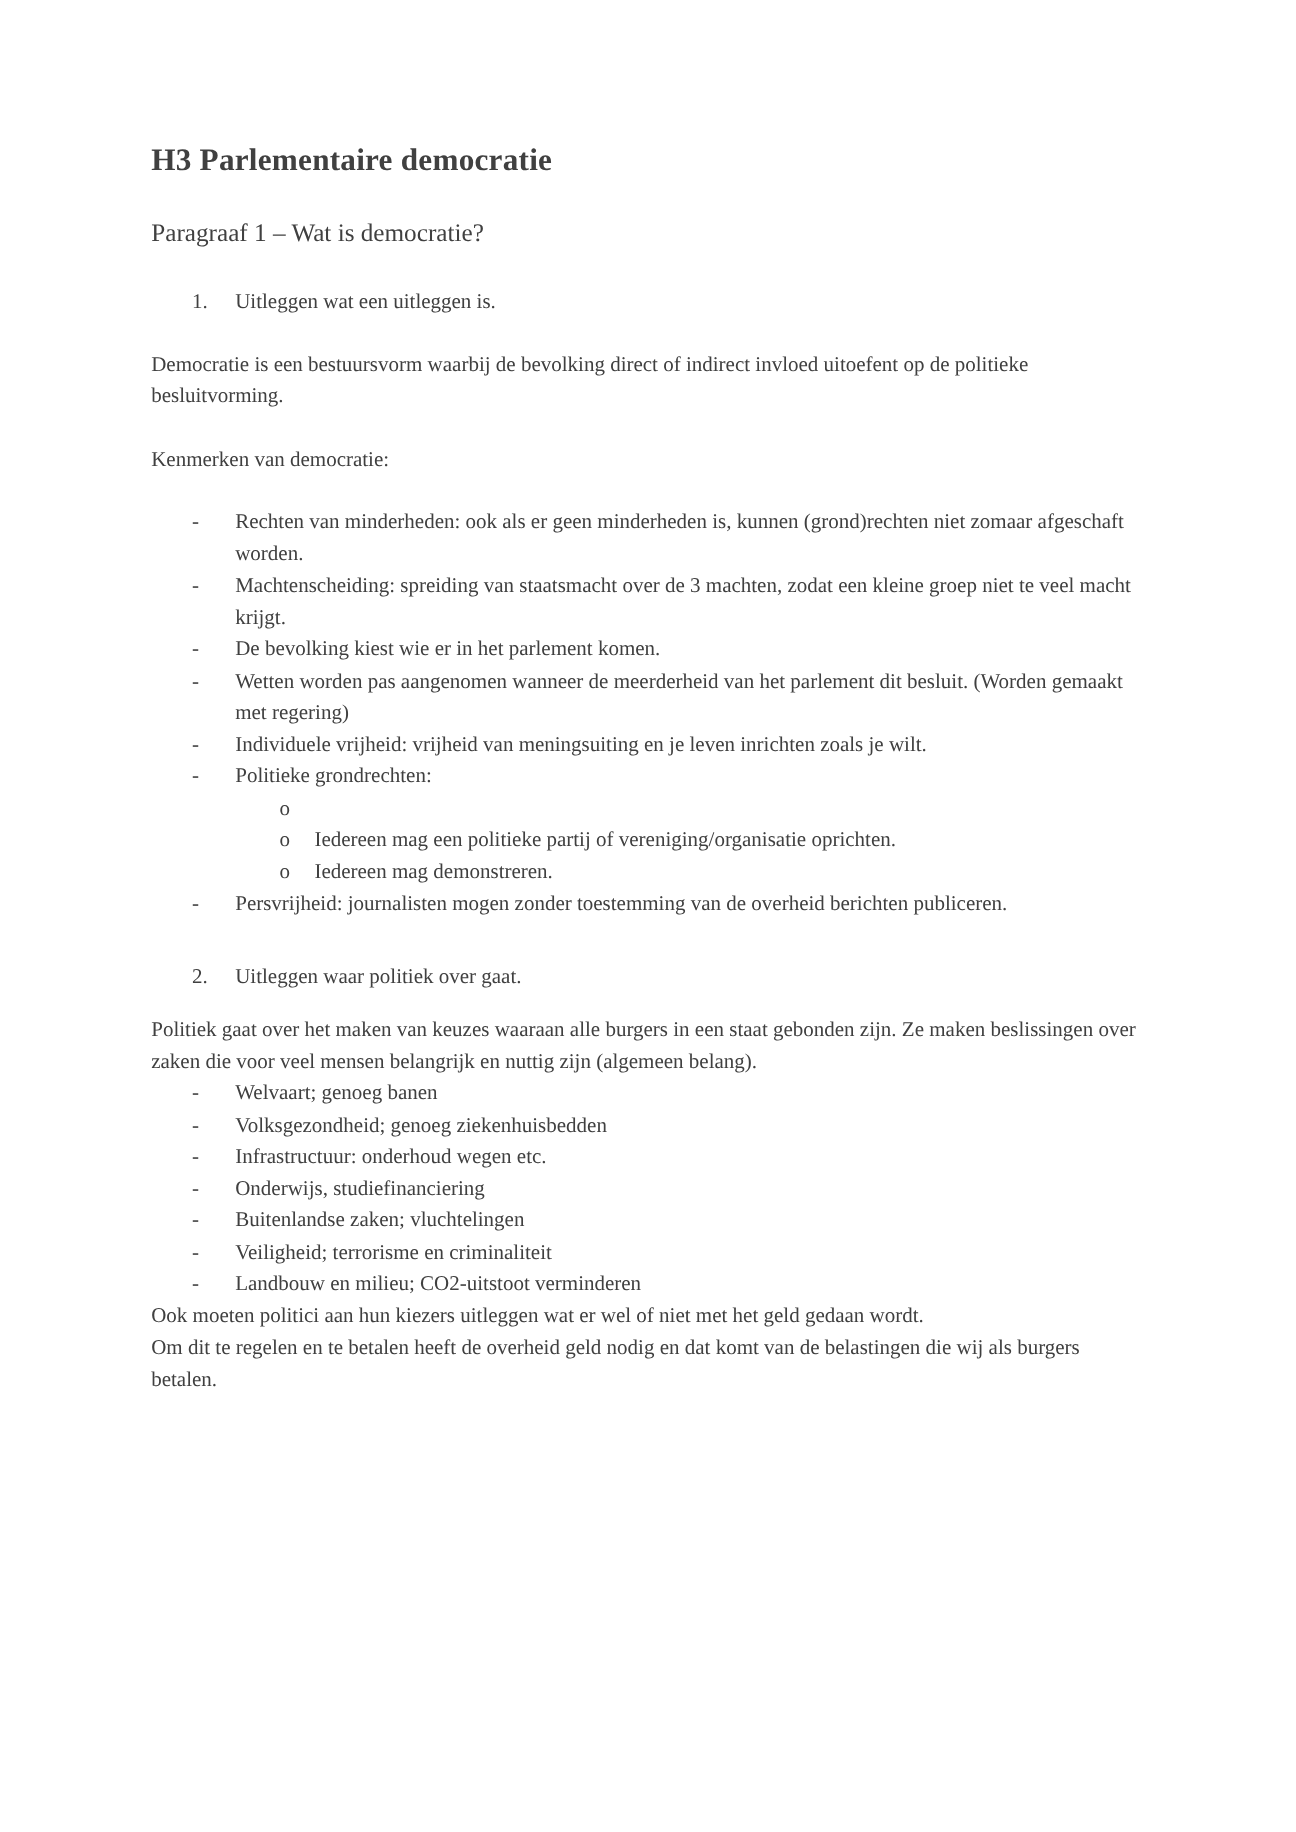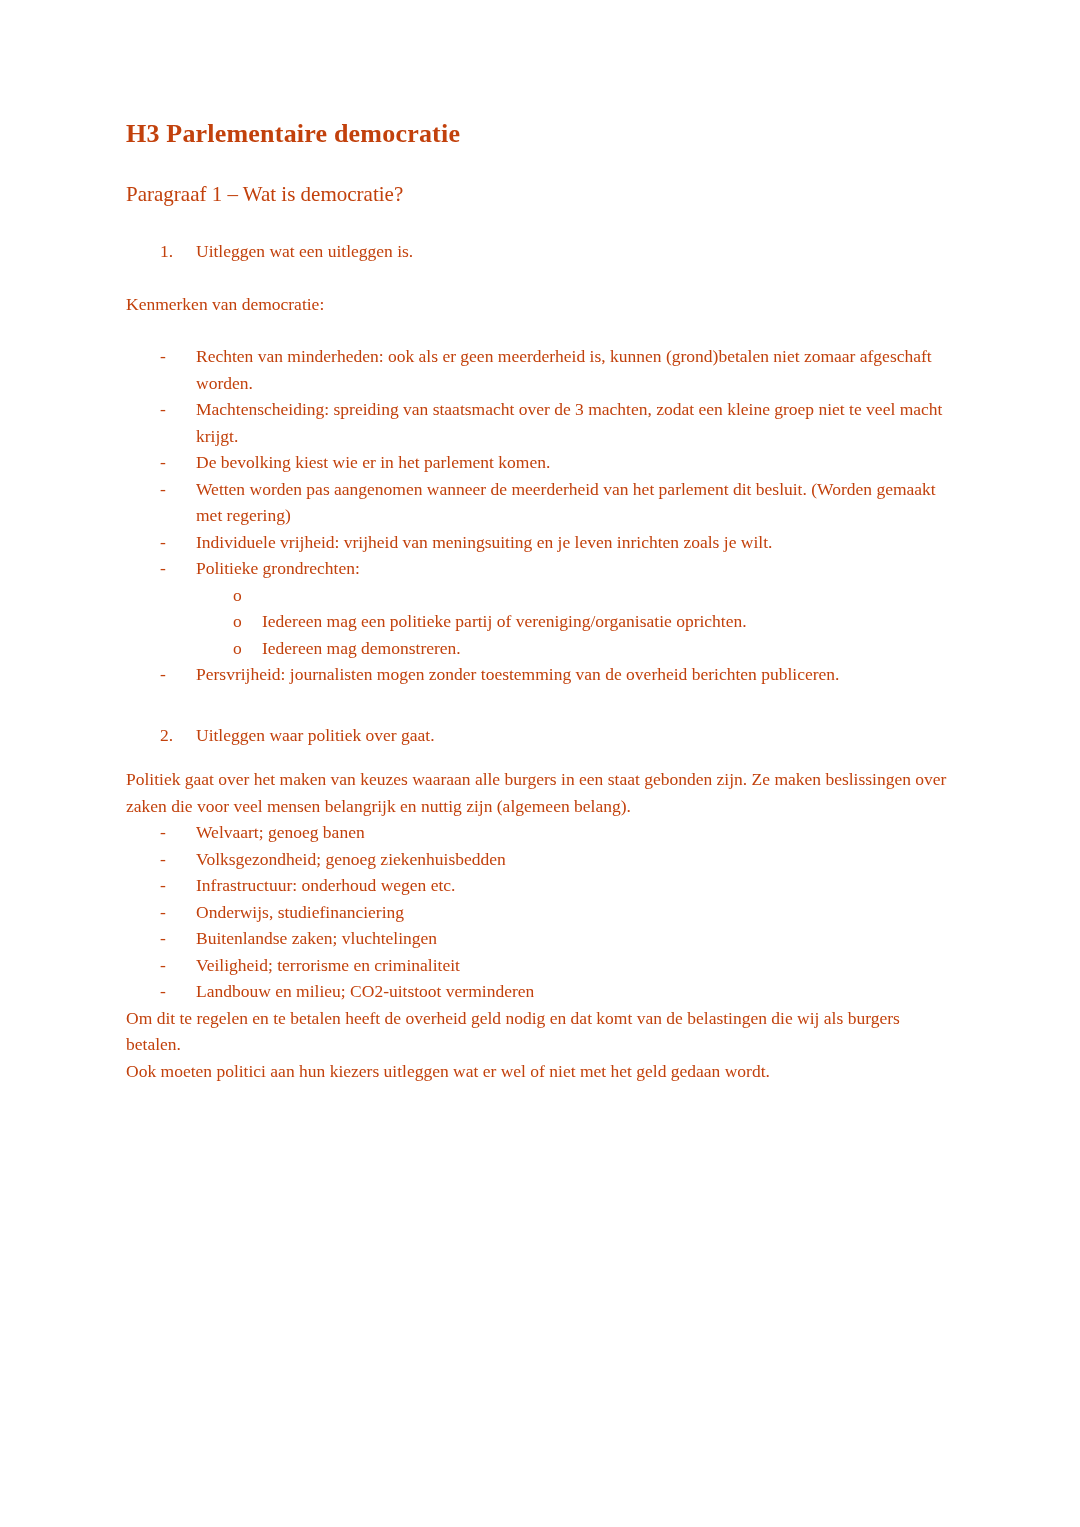--- a/index.html
+++ b/index.html
@@ -9,21 +9,21 @@
   }
   .page {
     position: relative;
     width: 1080px;
     height: 1527px;
     margin: 0 auto;
     background: #ffffff;
     box-sizing: border-box;
     padding: 118px 124px 0 126px;
     font-family: "Liberation Serif", "DejaVu Serif", serif;
-    color: #c2410c;
+    color: #404040;
     overflow: hidden;
   }
   .doc-title {
     font-size: 26px;
     font-weight: bold;
     line-height: 32px;
     margin: 0;
     letter-spacing: 0.2px;
   }
   .section-heading {
@@ -83,27 +83,28 @@
 
   <h1 class="doc-title">H3 Parlementaire democratie</h1>
 
   <h2 class="section-heading">Paragraaf 1 – Wat is democratie?</h2>
 
   <div class="objective objective-1">
     <span class="num">1.</span>
     <span class="li-text">Uitleggen wat een uitleggen is.</span>
   </div>
 
+  <p class="body-text para-democratie">Democratie is een bestuursvorm waarbij de bevolking direct of indirect invloed uitoefent op de politieke besluitvorming.</p>
 
   <p class="body-text kenmerken-intro">Kenmerken van democratie:</p>
 
   <div class="list">
     <div class="li">
       <span class="marker">-</span>
-      <span class="li-text">Rechten van minderheden: ook als er geen meerderheid is, kunnen (grond)betalen niet zomaar afgeschaft worden.</span>
+      <span class="li-text">Rechten van minderheden: ook als er geen minderheden is, kunnen (grond)rechten niet zomaar afgeschaft worden.</span>
     </div>
     <div class="li">
       <span class="marker">-</span>
       <span class="li-text">Machtenscheiding: spreiding van staatsmacht over de 3 machten, zodat een kleine groep niet te veel macht krijgt.</span>
     </div>
     <div class="li">
       <span class="marker">-</span>
       <span class="li-text">De bevolking kiest wie er in het parlement komen.</span>
     </div>
     <div class="li">
@@ -170,17 +171,17 @@
     <div class="li">
       <span class="marker">-</span>
       <span class="li-text">Veiligheid; terrorisme en criminaliteit</span>
     </div>
     <div class="li">
       <span class="marker">-</span>
       <span class="li-text">Landbouw en milieu; CO2-uitstoot verminderen</span>
     </div>
   </div>
 
+  <p class="body-text">Ook moeten politici aan hun kiezers uitleggen wat er wel of niet met het geld gedaan wordt.</p>
+
   <p class="body-text">Om dit te regelen en te betalen heeft de overheid geld nodig en dat komt van de belastingen die wij als burgers betalen.</p>
-
-  <p class="body-text">Ook moeten politici aan hun kiezers uitleggen wat er wel of niet met het geld gedaan wordt.</p>
 
 </div>
 
 </body></html>

